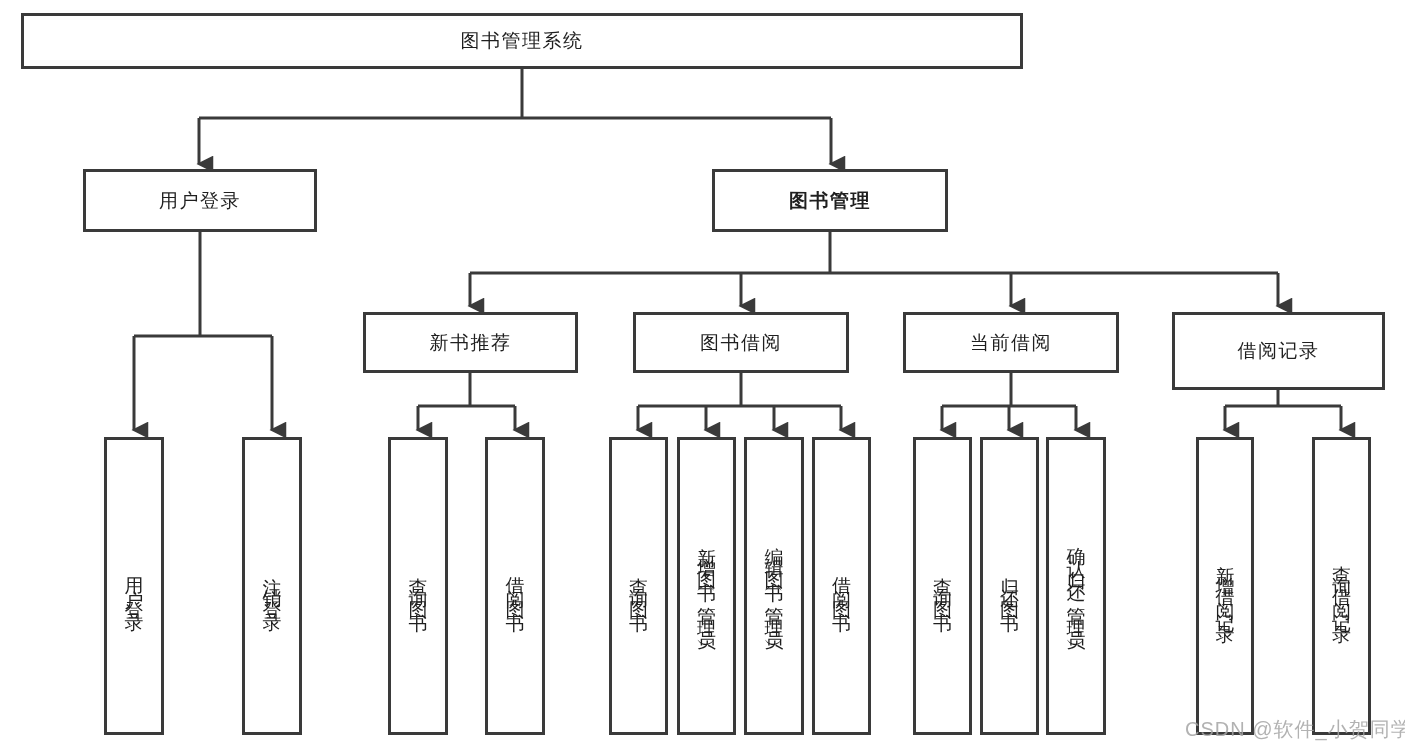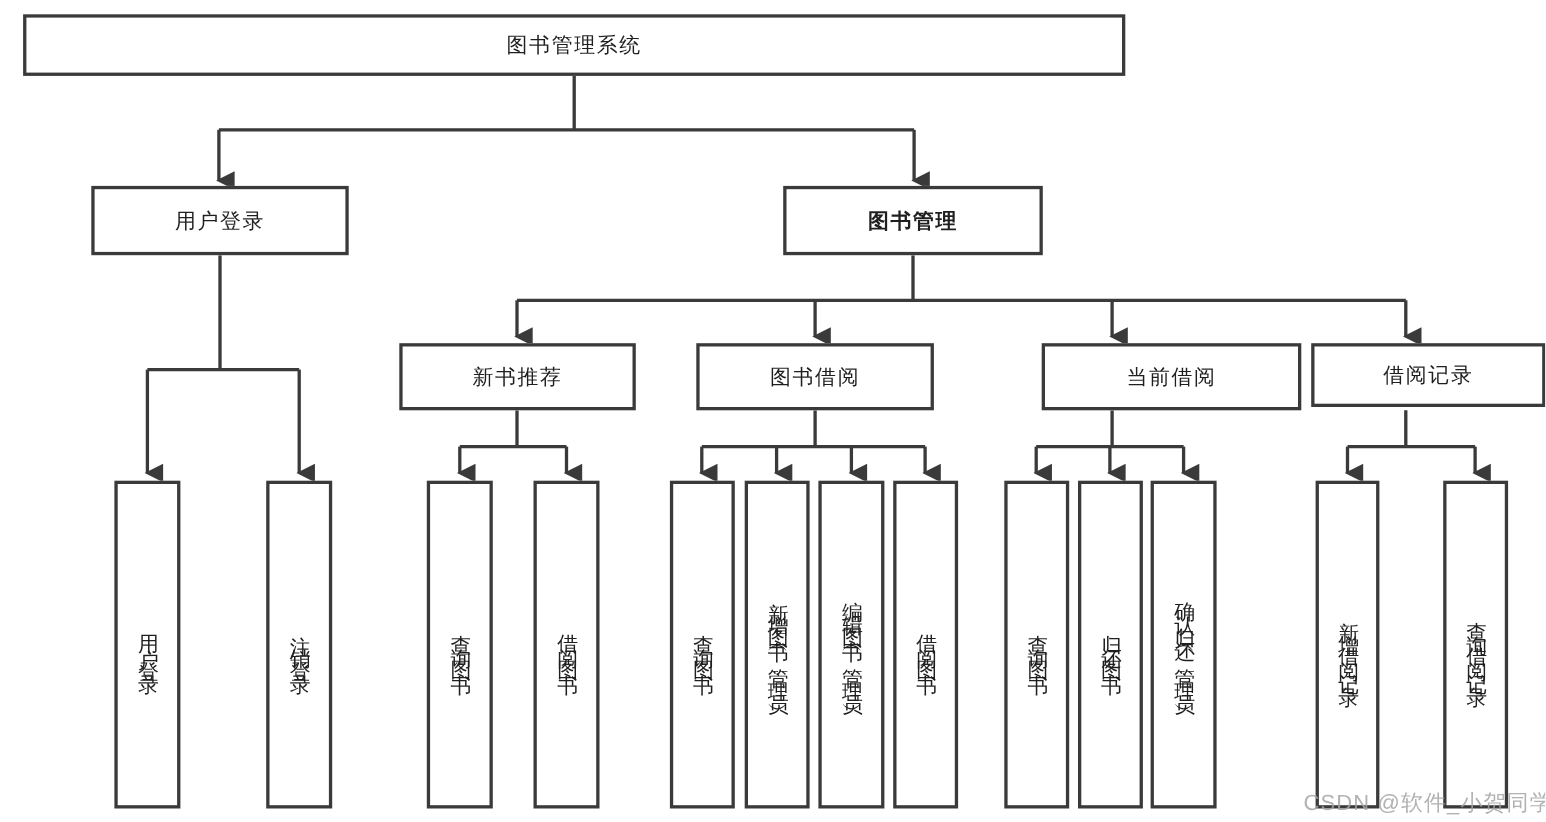--- a/index.html
+++ b/index.html
@@ -109,24 +109,24 @@
   <div class="box" style="left:712px;top:169px;width:236px;height:63px;font-weight:bold;">
     <span class="hlabel">图书管理</span>
   </div>
 
   <div class="box" style="left:363px;top:312px;width:215px;height:61px;">
     <span class="hlabel">新书推荐</span>
   </div>
   <div class="box" style="left:633px;top:312px;width:216px;height:61px;">
     <span class="hlabel">图书借阅</span>
   </div>
-  <div class="box" style="left:903px;top:312px;width:236px;height:61px;margin-left:44px;">
+  <div class="box" style="left:903px;top:312px;width:216px;height:61px;">
     <span class="hlabel">当前借阅</span>
   </div>
-  <div class="box" style="left:1172px;top:312px;width:213px;height:58px;margin-left:20px;">
+  <div class="box" style="left:1172px;top:312px;width:213px;height:78px;">
     <span class="hlabel">借阅记录</span>
   </div>
 
   <div class="box" style="left:104px;top:437px;width:60px;height:298px;">
     <span class="vlabel">用户登录</span>
   </div>
   <div class="box" style="left:242px;top:437px;width:60px;height:298px;">
     <span class="vlabel">注销登录</span>
   </div>
   <div class="box" style="left:388px;top:437px;width:60px;height:298px;">

